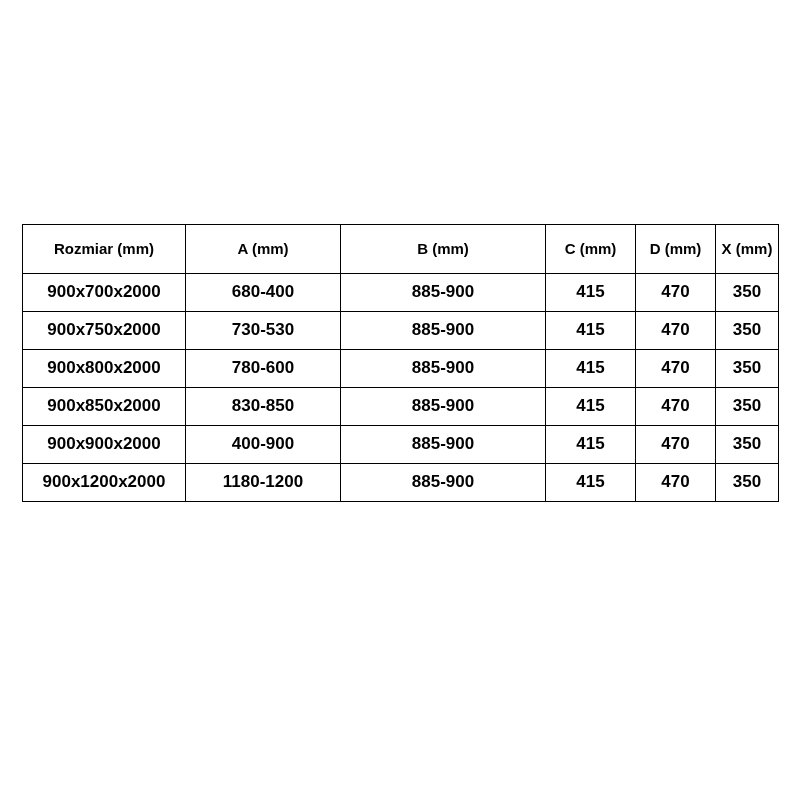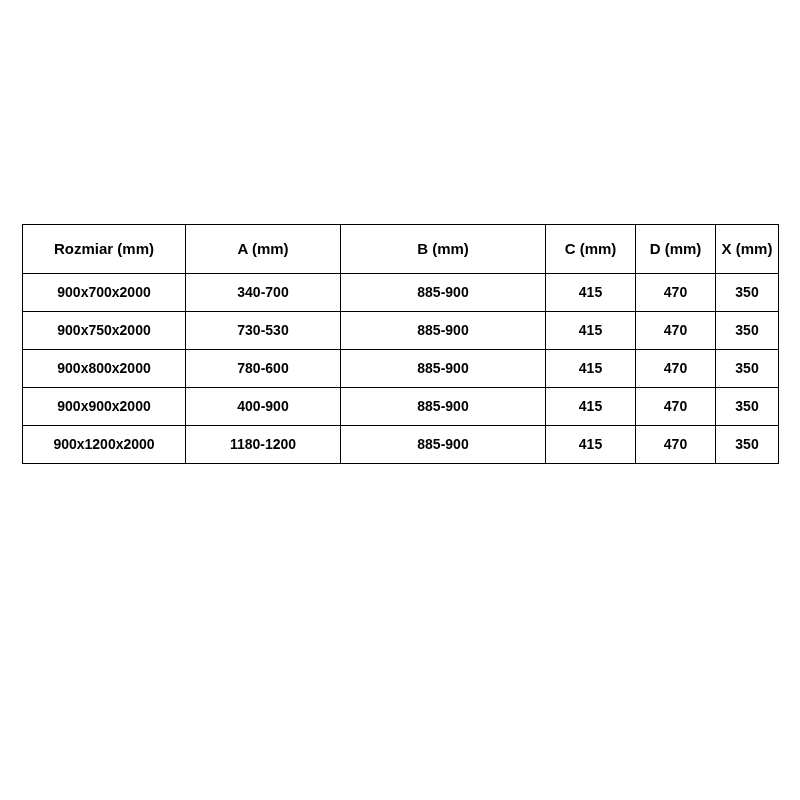--- a/index.html
+++ b/index.html
@@ -30,21 +30,21 @@
     width: 756px;
     table-layout: fixed;
   }
   table.spec-table td,
   table.spec-table th {
     border: 1px solid #000000;
     height: 37px;
     padding: 0 4px;
     text-align: center;
     vertical-align: middle;
-    font-size: 14px;
+    font-size: 17px;
     font-weight: bold;
     color: #000000;
     font-family: "Liberation Sans", sans-serif;
     line-height: 1.1;
     overflow: hidden;
     white-space: nowrap;
   }
   table.spec-table thead th {
     height: 48px;
     font-size: 15px;
@@ -77,37 +77,45 @@
           <th>A (mm)</th>
           <th>B (mm)</th>
           <th>C (mm)</th>
           <th>D (mm)</th>
           <th>X (mm)</th>
         </tr>
       </thead>
       <tbody>
         <tr>
           <td>900x700x2000</td>
-          <td>340-700</td>
+          <td>680-400</td>
           <td>885-900</td>
           <td>415</td>
           <td>470</td>
           <td>350</td>
         </tr>
         <tr>
           <td>900x750x2000</td>
           <td>730-530</td>
           <td>885-900</td>
           <td>415</td>
           <td>470</td>
           <td>350</td>
         </tr>
         <tr>
           <td>900x800x2000</td>
           <td>780-600</td>
+          <td>885-900</td>
+          <td>415</td>
+          <td>470</td>
+          <td>350</td>
+        </tr>
+        <tr>
+          <td>900x850x2000</td>
+          <td>830-850</td>
           <td>885-900</td>
           <td>415</td>
           <td>470</td>
           <td>350</td>
         </tr>
         <tr>
           <td>900x900x2000</td>
           <td>400-900</td>
           <td>885-900</td>
           <td>415</td>

